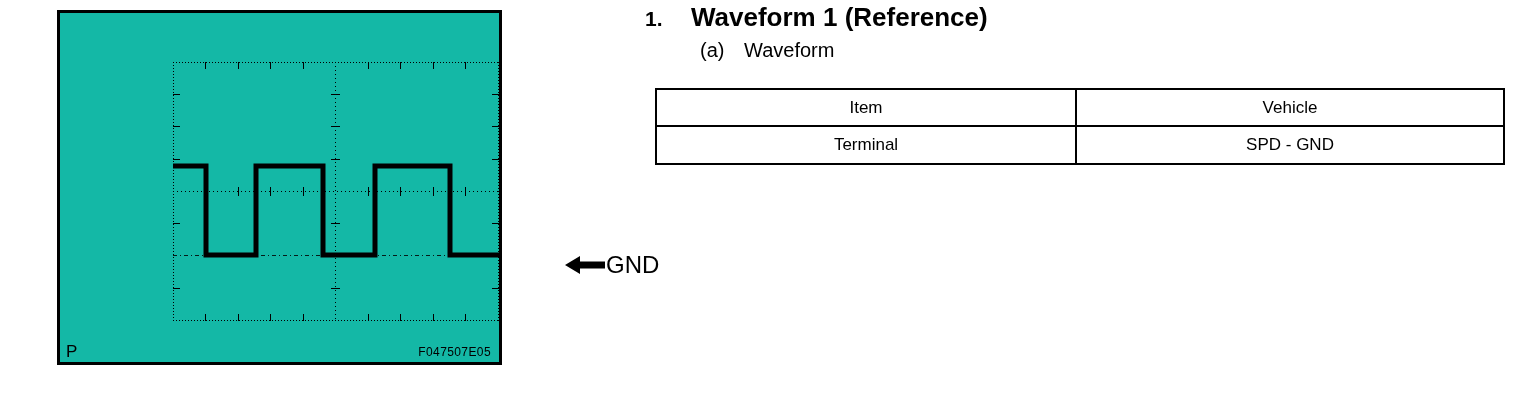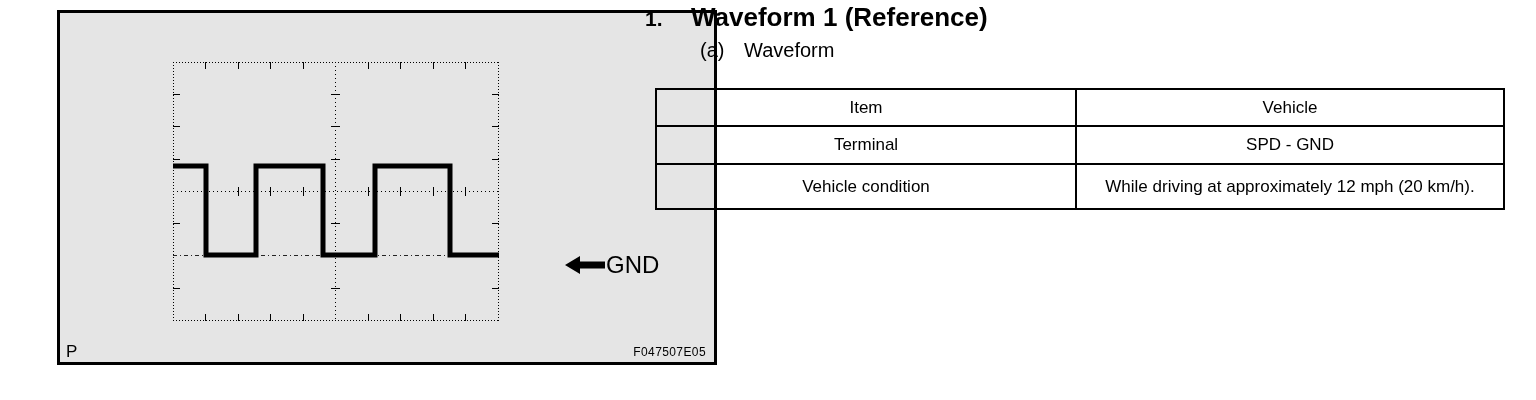--- a/index.html
+++ b/index.html
@@ -14,25 +14,25 @@
     overflow: hidden;
     font-family: "Liberation Sans", sans-serif;
     color: #000000;
   }
 
   
   #figure-panel {
     position: absolute;
     left: 57px;
     top: 10px;
-    width: 660px;
+    width: 445px;
     height: 355px;
     border: 3px solid #000000;
     box-sizing: border-box;
-    background: #e5e5e5;
+    background: #14b8a6;
   }
 
   #scope-area {
     position: absolute;
     left: 113px;   
     top: 49px;     
     width: 326px;  
     height: 259px; 
   }
 
@@ -288,19 +288,15 @@
   <table id="spec-table">
     <tbody>
       <tr>
         <td class="col-item">Item</td>
         <td class="col-contents">Vehicle</td>
       </tr>
       <tr>
         <td class="col-item">Terminal</td>
         <td class="col-contents">SPD - GND</td>
       </tr>
-      <tr class="row-tall">
-        <td class="col-item">Vehicle condition</td>
-        <td class="col-contents">While driving at approximately 12 mph (20 km/h).</td>
-      </tr>
     </tbody>
   </table>
 </div>
 
 </body></html>

